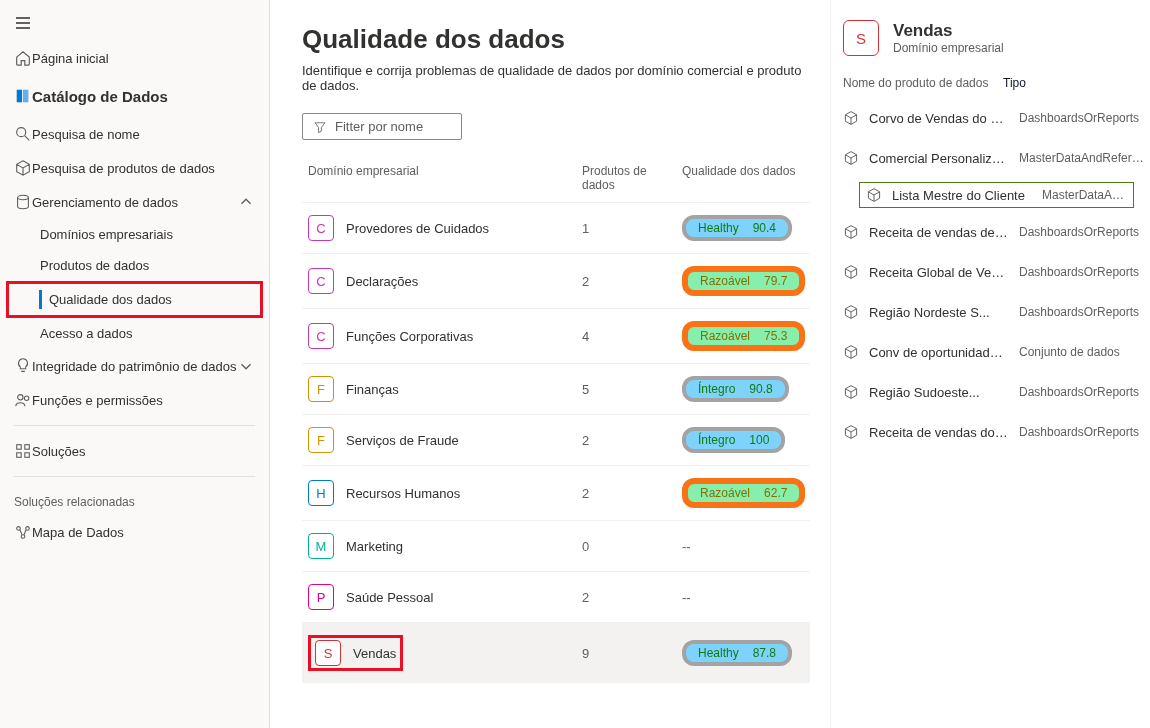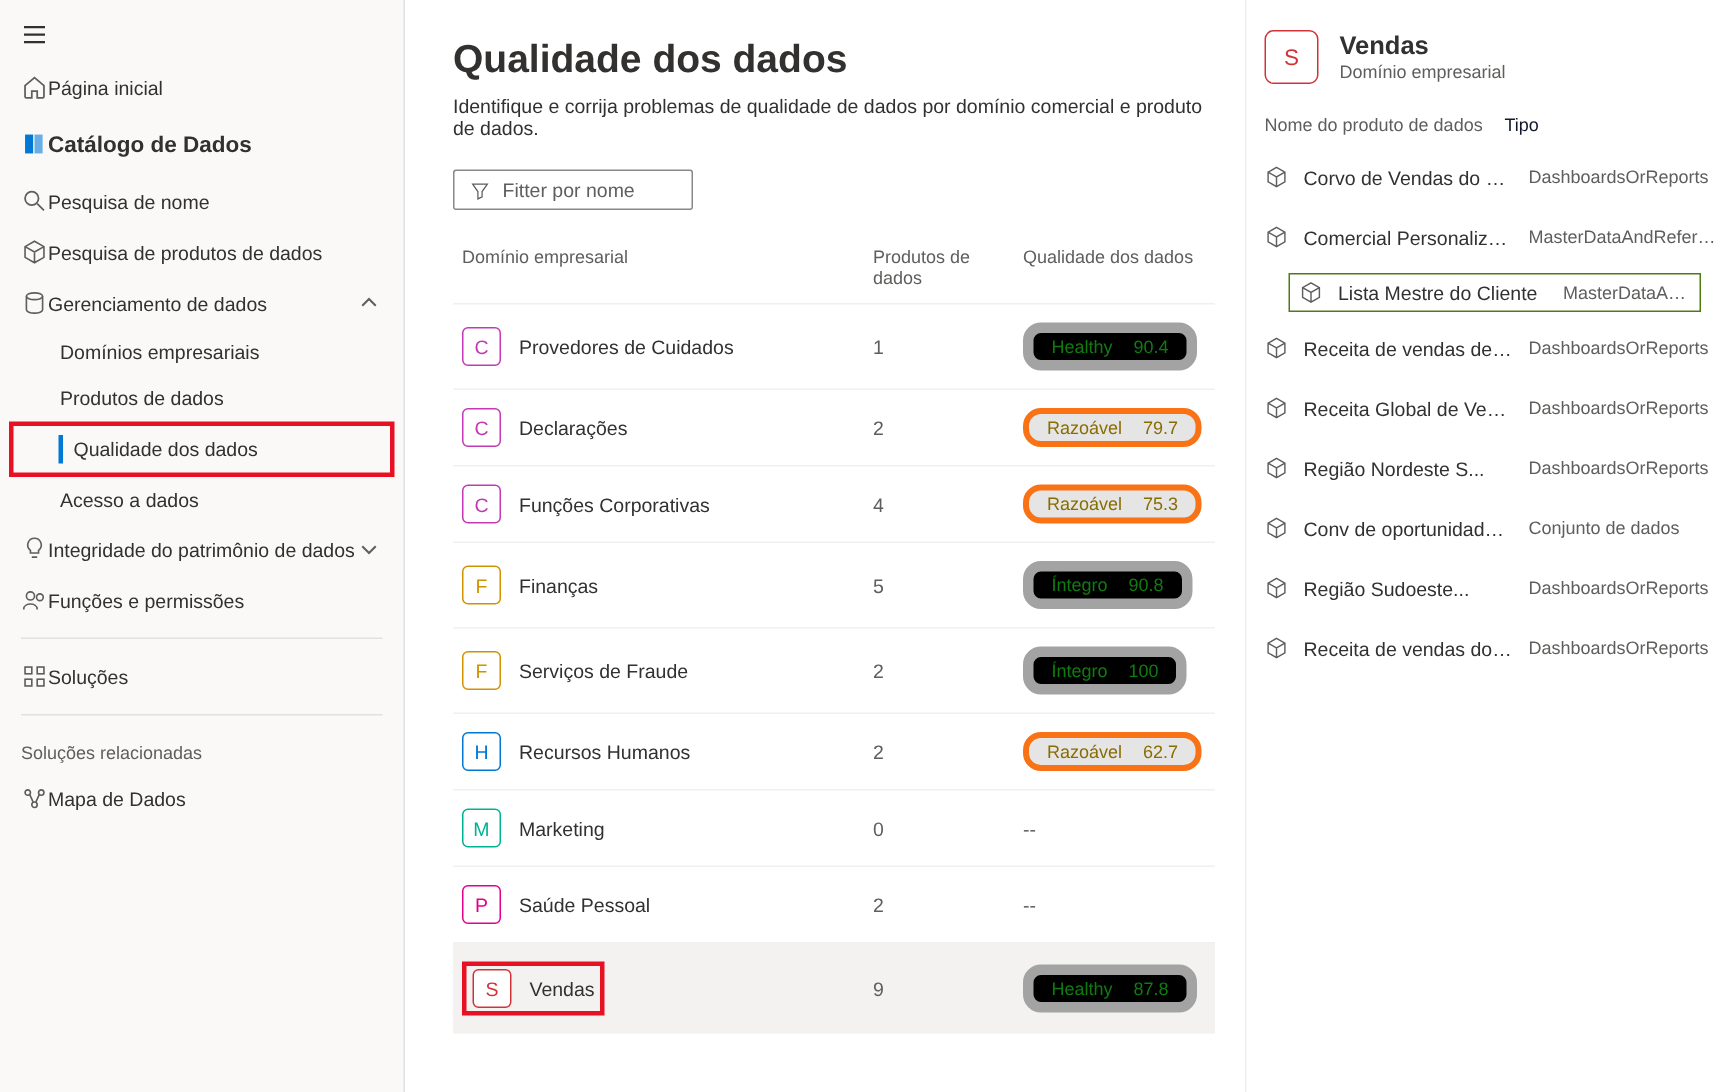--- a/index.html
+++ b/index.html
@@ -34,22 +34,22 @@
 .badge{width:26px;height:26px;border:1.5px solid;border-radius:4px;display:flex;align-items:center;justify-content:center;font-size:13px;font-weight:500;background:#fff}
 .badge.c{border-color:#c239b3;color:#c239b3}
 .badge.f{border-color:#d29200;color:#d29200}
 .badge.h{border-color:#0078d4;color:#0078d4}
 .badge.m{border-color:#00b294;color:#00b294}
 .badge.p{border-color:#e3008c;color:#e3008c}
 .badge.s{border-color:#d13438;color:#d13438}
 .prod-cell{flex:0 0 100px;color:#605e5c}
 .qual-cell{flex:1}
 .pill{display:inline-flex;align-items:center;gap:14px;border-radius:12px;padding:2px 12px;font-size:12px}
-.pill.green{background:#000000;color:#107c10;border:7px solid #a3a3a3}
-.pill.yellow{background:#e5e5e5;color:#8a6d00;border:4px solid #f97316}
+.pill.green{background:#7dd3fc;color:#107c10;border:4px solid #a3a3a3}
+.pill.yellow{background:#86efac;color:#8a6d00;border:6px solid #f97316}
 .right{width:320px;padding:20px 0 0 12px;border-left:1px solid #f0f0f0;overflow:hidden}
 .detail-header{display:flex;align-items:center;gap:14px;margin-bottom:16px}
 .detail-badge{width:36px;height:36px;border:1.5px solid #d13438;color:#d13438;border-radius:6px;display:flex;align-items:center;justify-content:center;font-size:15px}
 .detail-title{font-size:17px;font-weight:600}
 .detail-sub{font-size:12px;color:#605e5c}
 .action-row{display:flex;gap:8px;margin-bottom:16px;align-items:center}
 .btn{border:1px solid #8a8886;background:#fff;border-radius:4px;padding:5px 10px;font-size:13px;display:inline-flex;align-items:center;gap:6px;cursor:pointer}
 .detail-thead{display:flex;color:#605e5c;font-size:12px;padding:4px 0 8px}
 .dcol-name{flex:0 0 160px}
 .dcol-type{flex:1;color:#0f172a}

